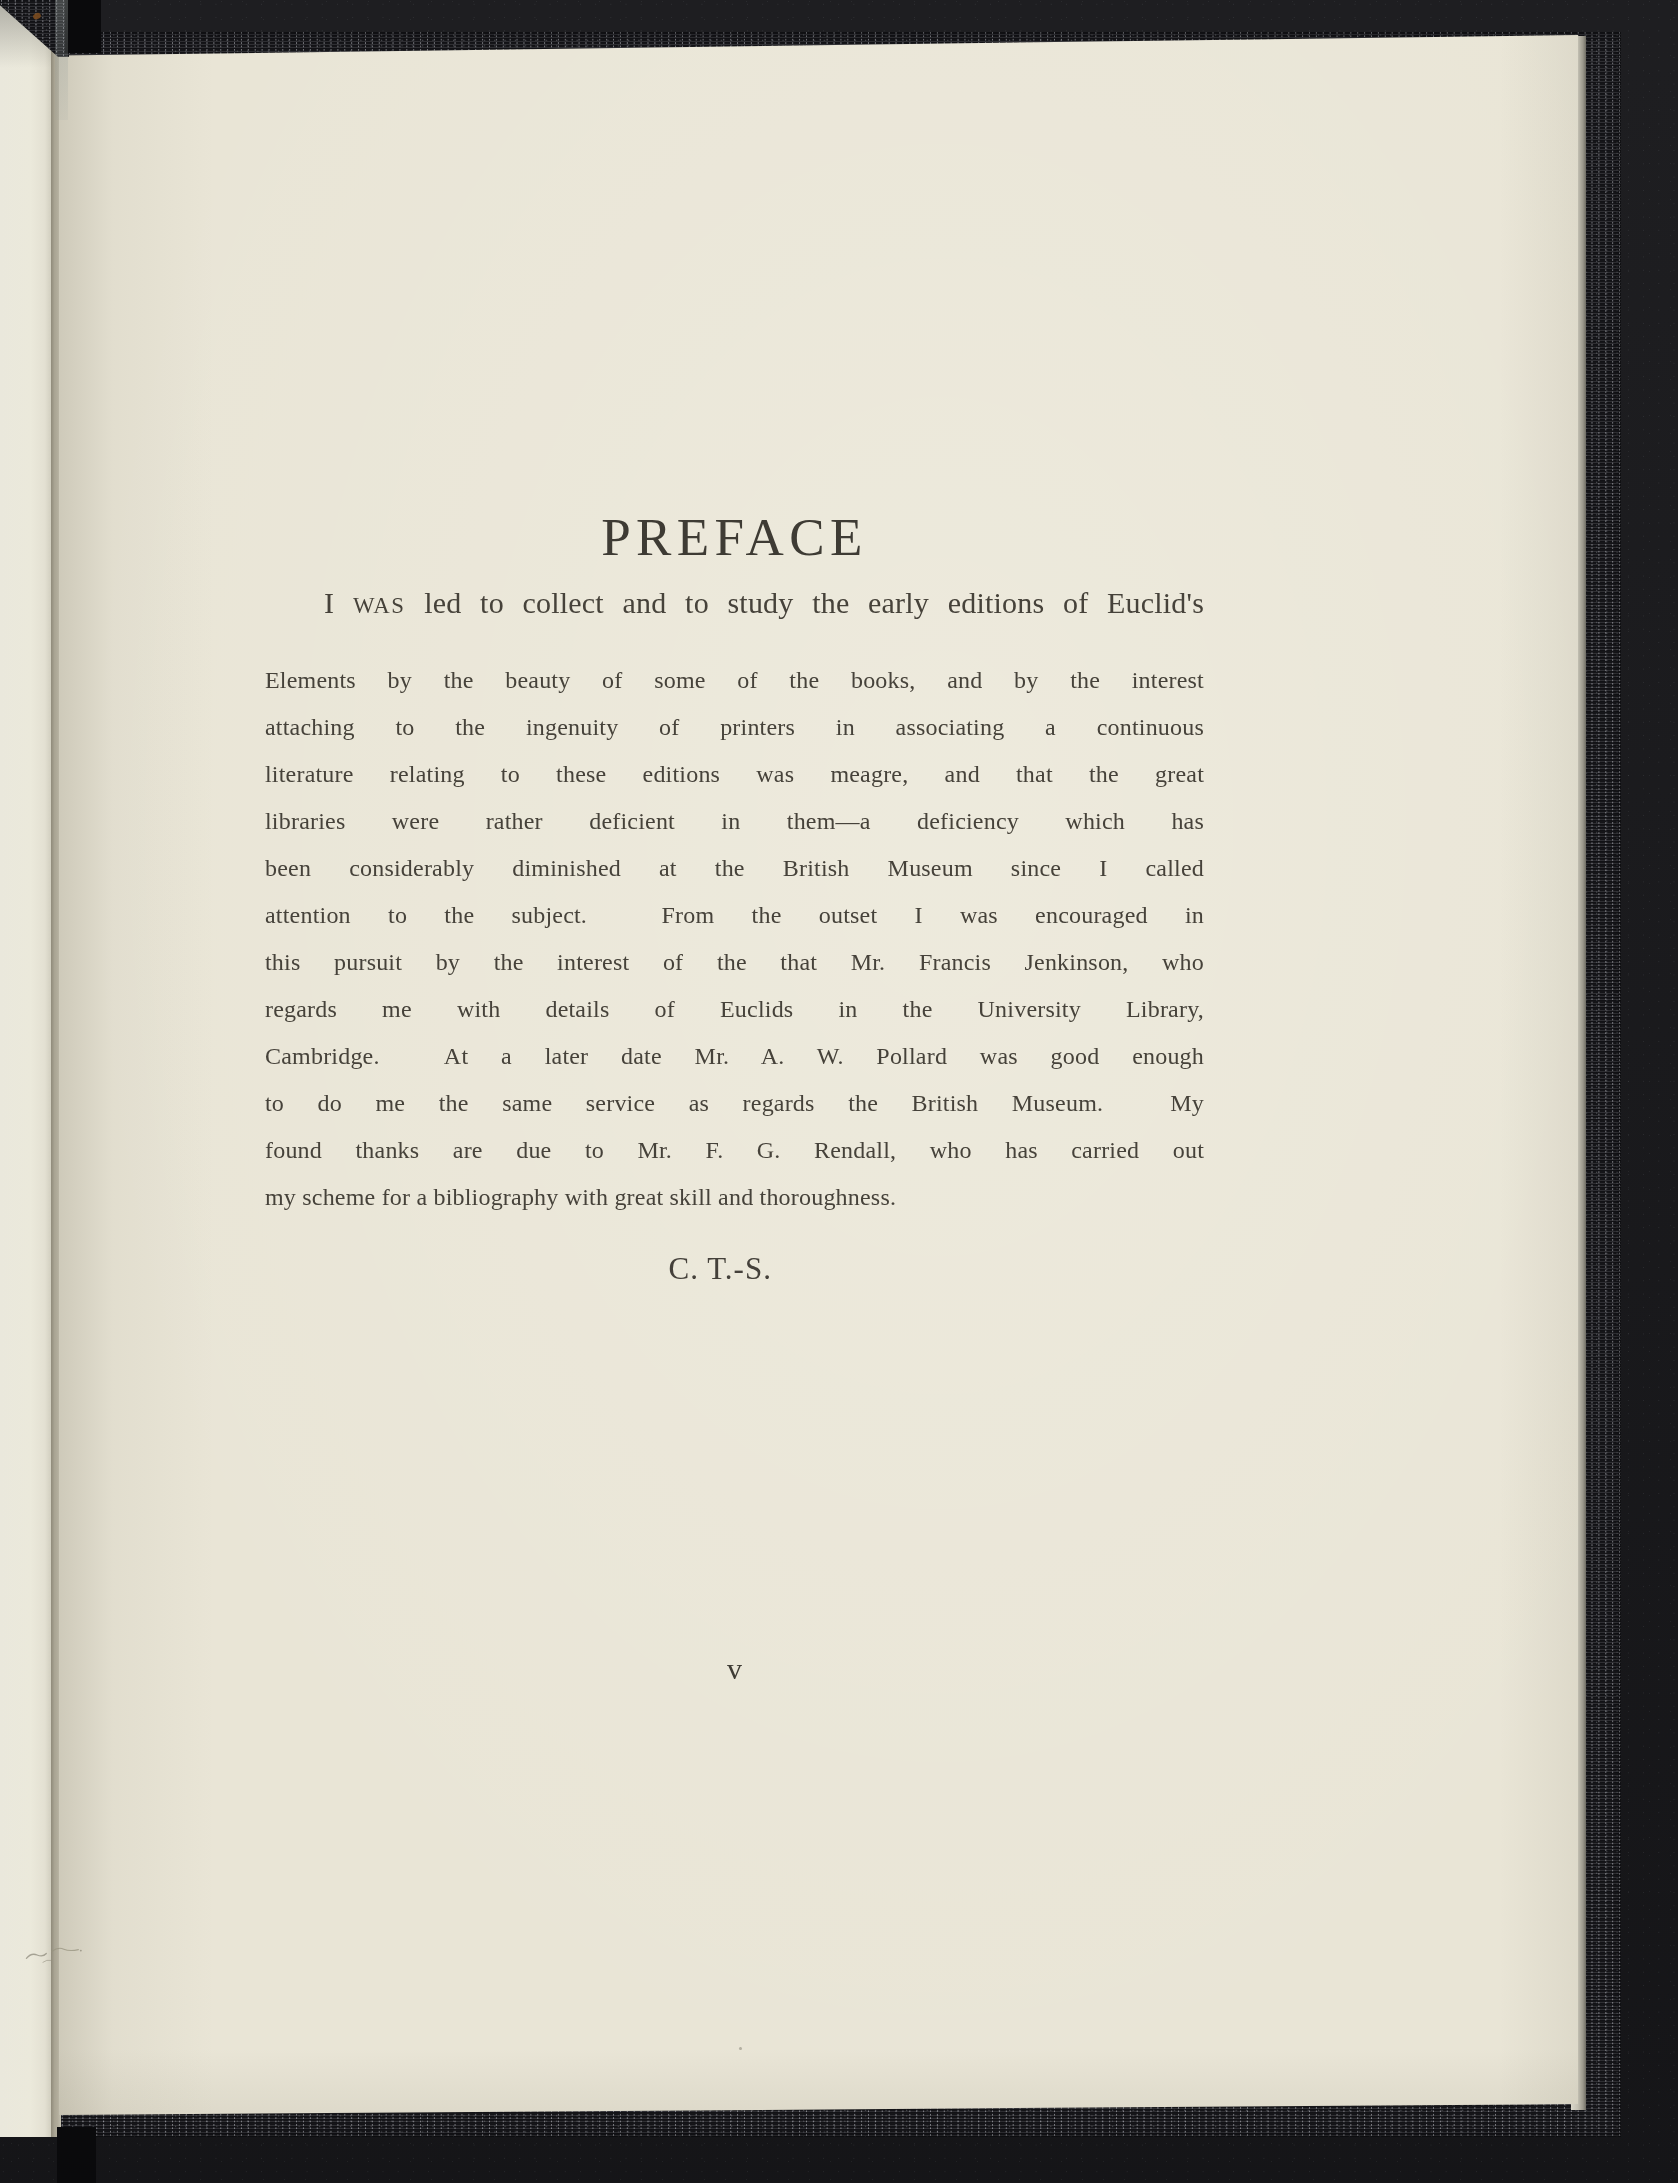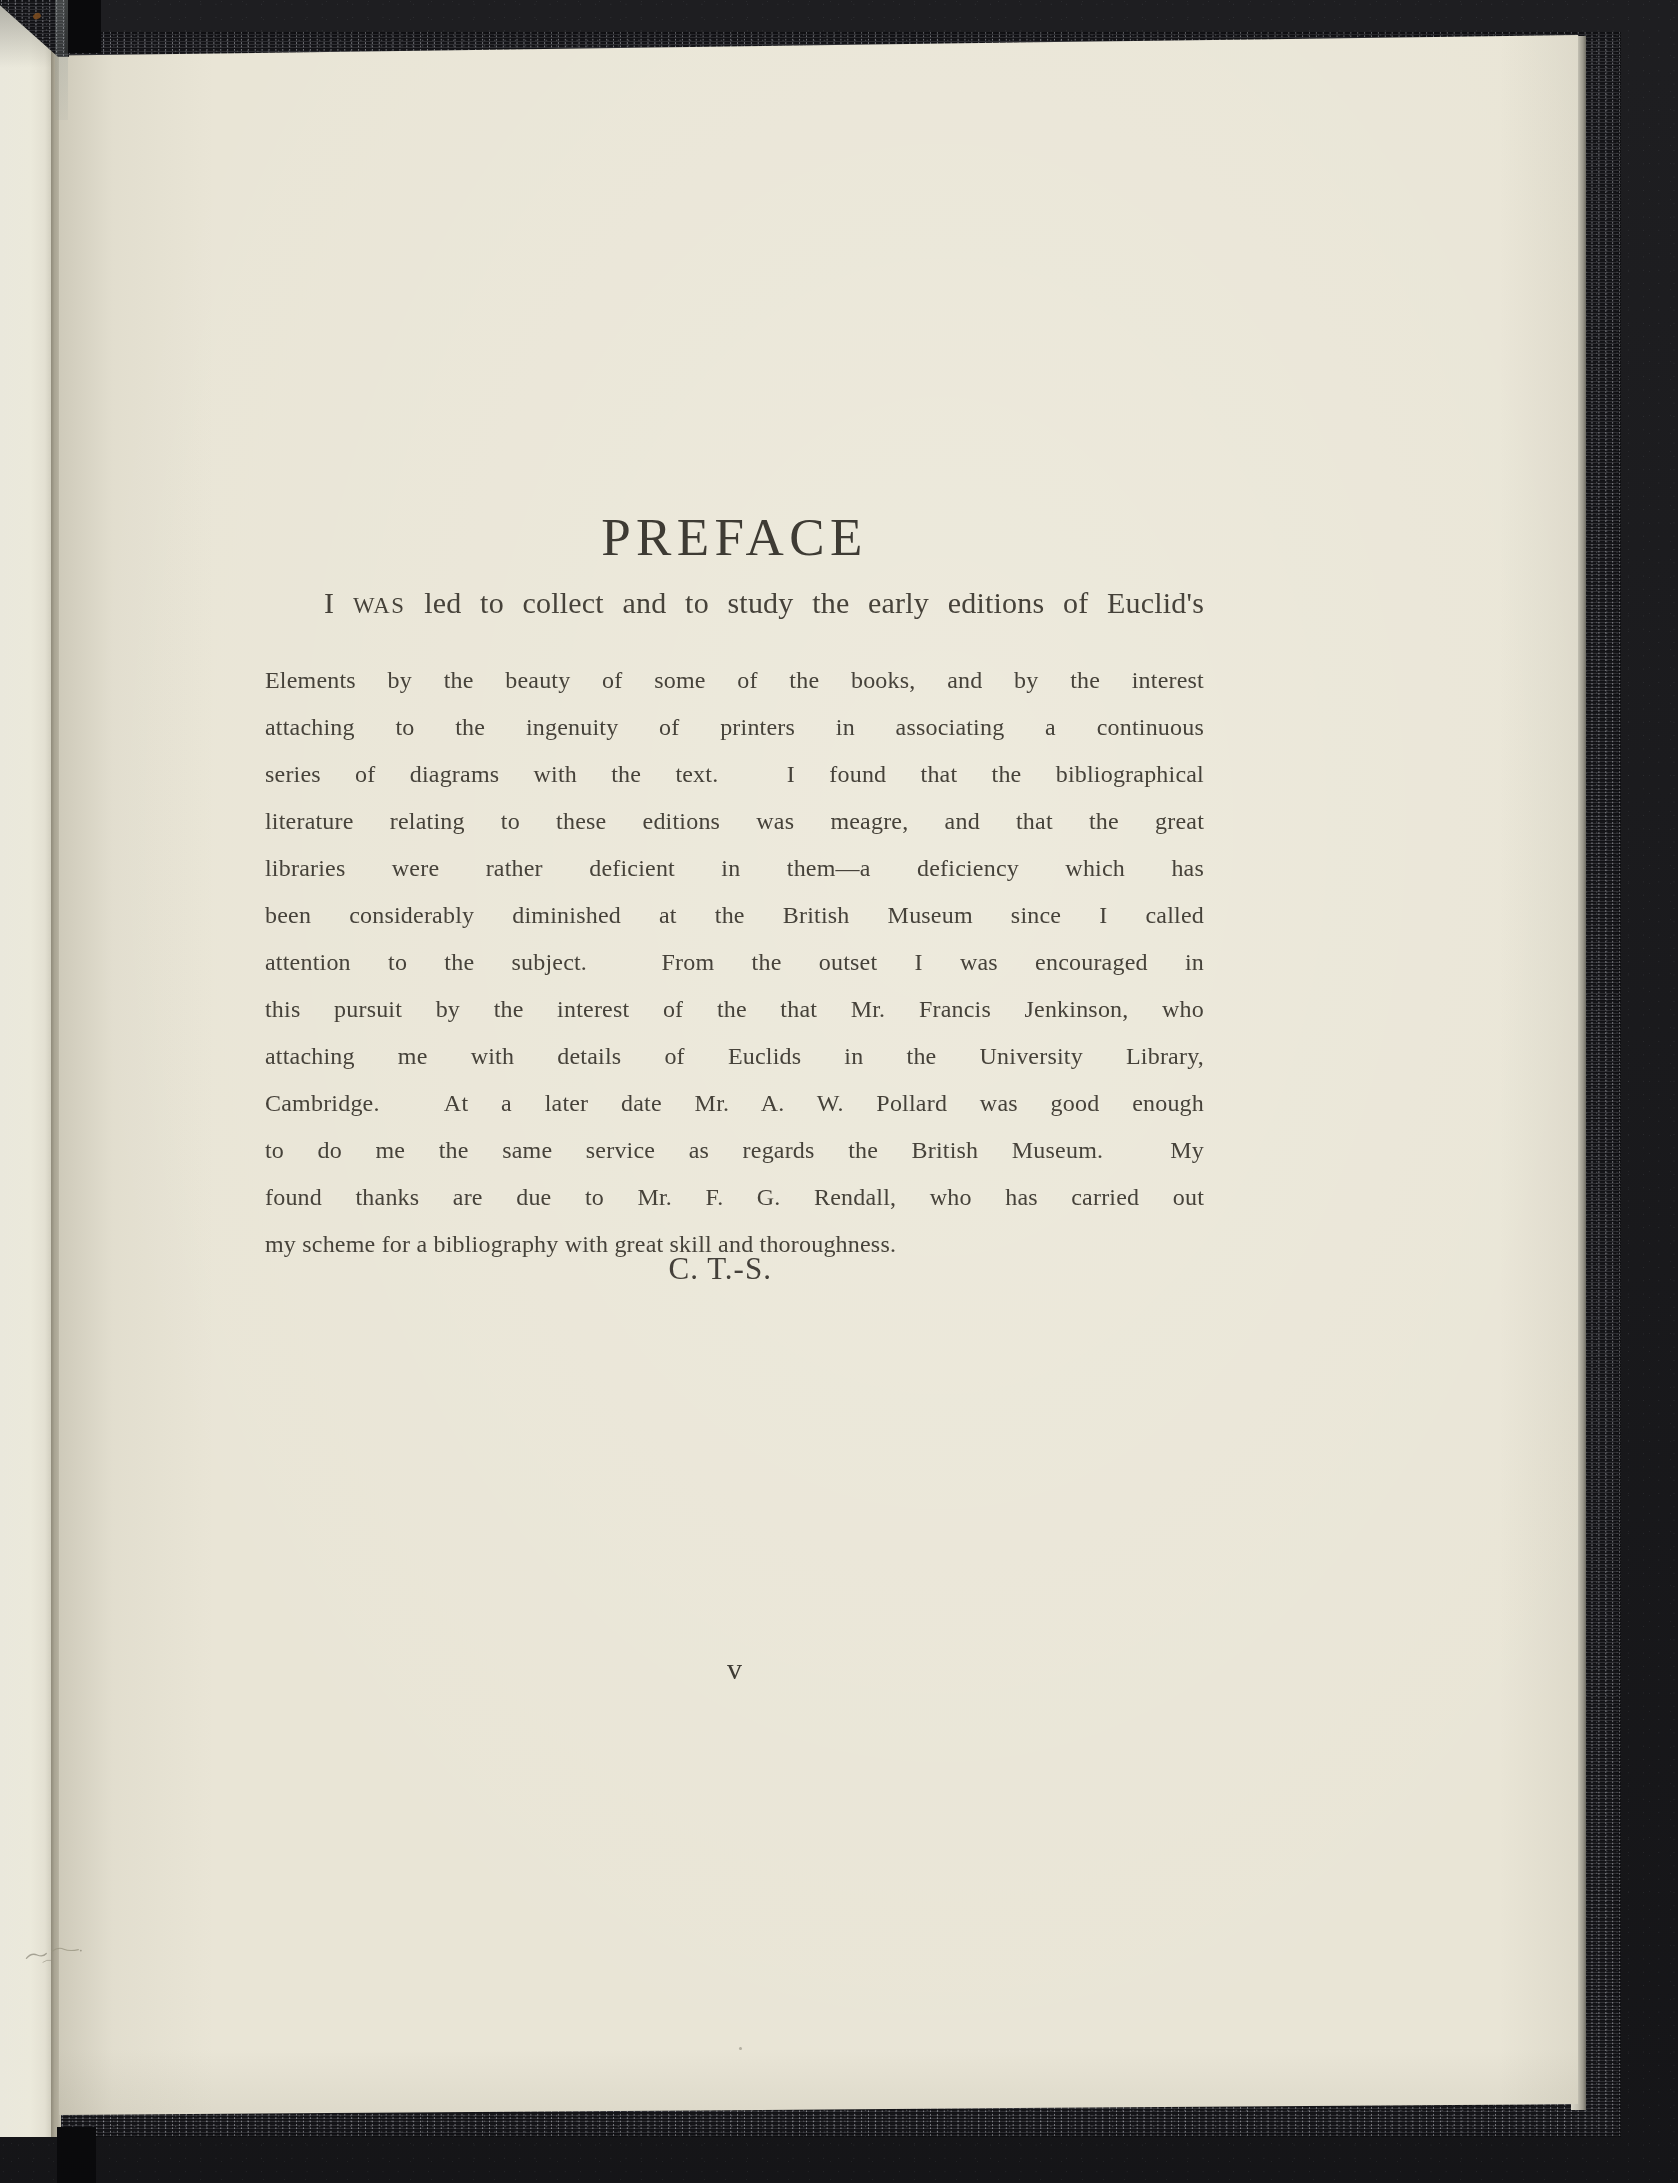--- a/index.html
+++ b/index.html
@@ -132,27 +132,26 @@
 
     <div class="first-line">
       <span>I</span>
       <span class="sc">was</span>
       <span>led to collect and to study the early editions of Euclid's</span>
     </div>
 
     <div class="body-lines">
         <div class="line">Elements by the beauty of some of the books, and by the interest</div>
         <div class="line">attaching to the ingenuity of printers in associating a continuous</div>
-        <div class="line">series of diagrams with the text.&nbsp; I found that the bibliographical</div>
         <div class="line">literature relating to these editions was meagre, and that the great</div>
         <div class="line">libraries were rather deficient in them—a deficiency which has</div>
         <div class="line">been considerably diminished at the British Museum since I called</div>
         <div class="line">attention to the subject.&nbsp; From the outset I was encouraged in</div>
         <div class="line">this pursuit by the interest of the that Mr. Francis Jenkinson, who</div>
-        <div class="line">attaching me with details of Euclids in the University Library,</div>
+        <div class="line">regards me with details of Euclids in the University Library,</div>
         <div class="line">Cambridge.&nbsp; At a later date Mr. A. W. Pollard was good enough</div>
         <div class="line">to do me the same service as regards the British Museum.&nbsp; My</div>
         <div class="line">found thanks are due to Mr. F. G. Rendall, who has carried out</div>
         <div class="line">my scheme for a bibliography with great skill and thoroughness.</div>
       </div>
 
     <div class="signature">C. T.-S.</div>
     <div class="folio">v</div>
     <div class="fiber-dot"></div>
   </div>

